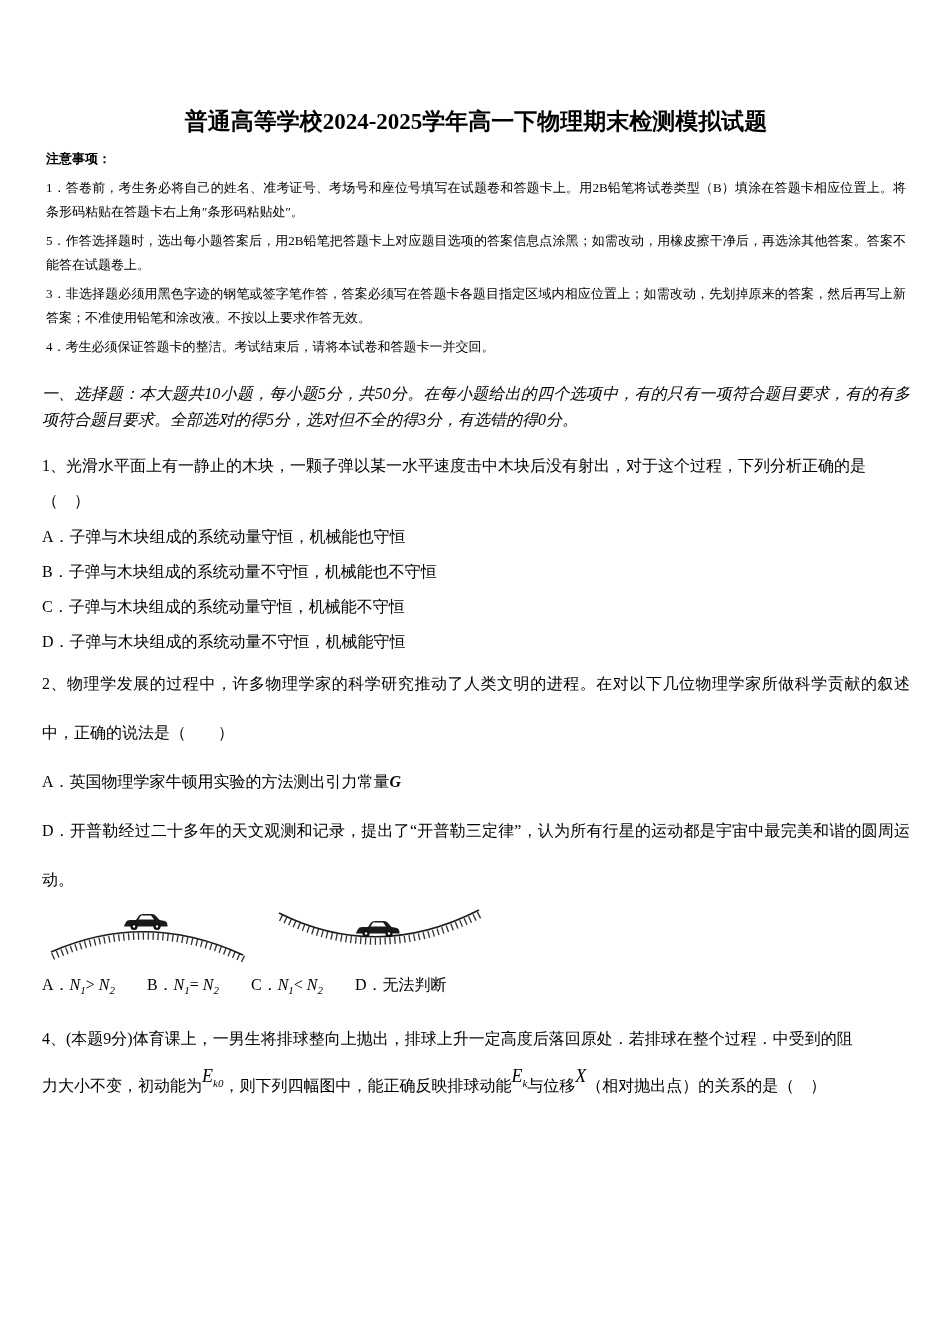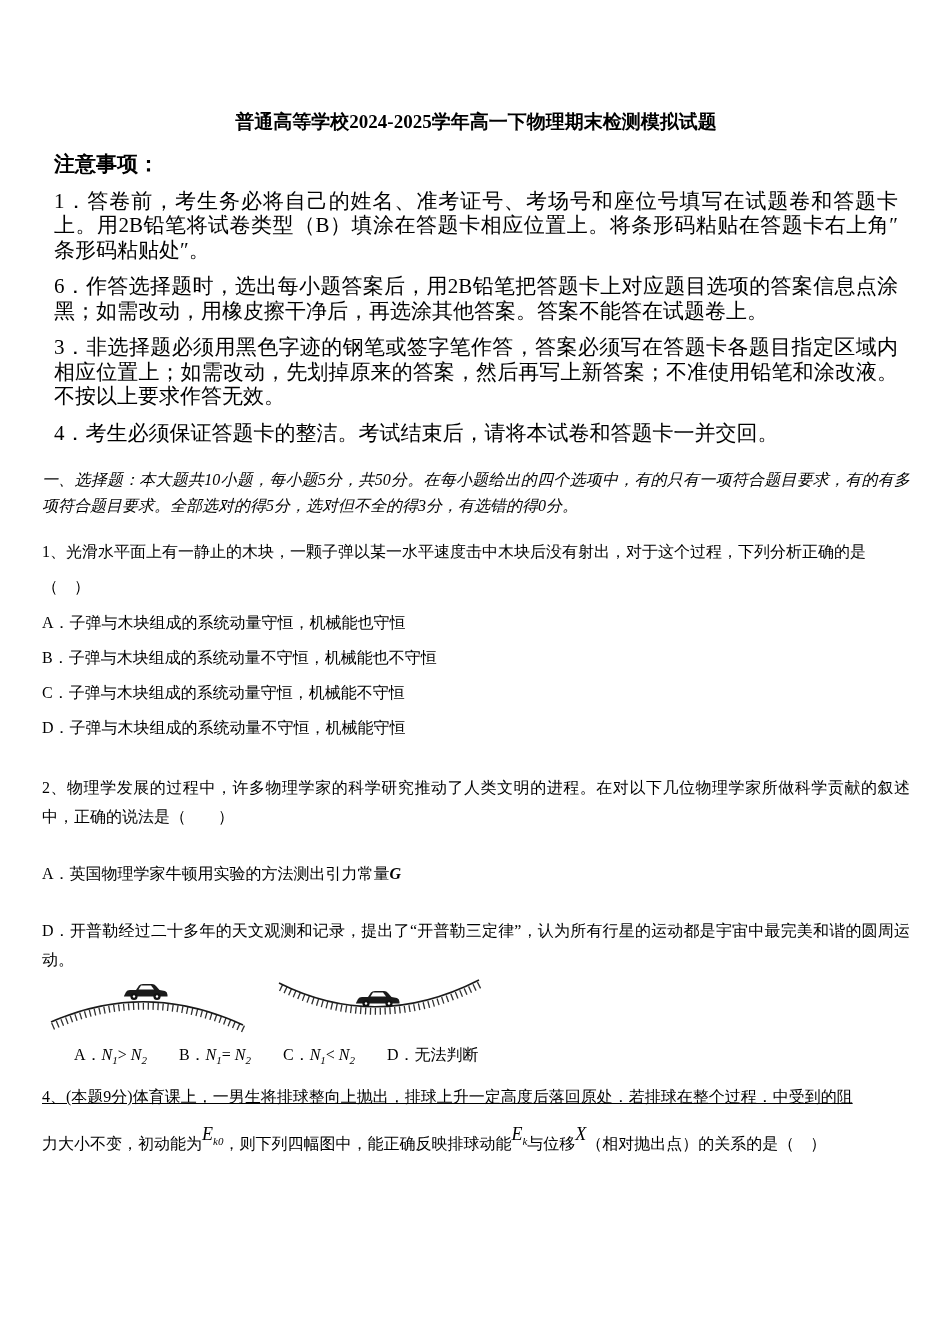--- a/index.html
+++ b/index.html
@@ -7,52 +7,52 @@
     position:relative;
     width:950px;height:1344px;
     background:#fff;color:#000;
     box-sizing:border-box;
     padding:0 40px 0 42px;
     overflow:hidden;
     font-family:"Liberation Serif","DejaVu Serif",serif;
   }
   .title{
     margin:104px 0 0 0;
-    font-size:19px;line-height:36px;font-weight:bold;
+    font-size:23px;line-height:36px;font-weight:bold;
     text-align:center;
   }
   .notice{margin-top:7px;}
-  .notice p{margin:12px;font-size:21px;line-height:24.5px;text-align:justify;}
+  .notice p{margin:4px;font-size:13px;line-height:24.5px;text-align:justify;}
   .notice .heading{font-weight:bold;}
   .section-intro{margin-top:22px;font-size:16px;line-height:26px;text-align:justify;font-style:italic;}
   .qp{margin:0;font-size:16px;line-height:34px;text-align:justify;}
   .bracket-line{line-height:36px;}
   .opt{line-height:35px;}
-  .q2 .qp{line-height:29px;margin-top:28px;}
+  .q2 .qp{line-height:49px;}
   .q3-stem{line-height:36px;margin-top:4px;}
-  .q3-opts{line-height:34px;margin-left:32px;}
-  .q4-l1{line-height:34px;margin-top:8px;text-decoration:underline;}
+  .q3-opts{line-height:34px;}
+  .q4-l1{line-height:34px;margin-top:20px;}
   .q4-l2{line-height:34px;padding-top:12px;}
   .var{font-family:"Liberation Serif","DejaVu Serif",serif;font-style:italic;}
   .var sub{font-size:11px;line-height:0;}
   .var.bold{font-weight:bold;}
   .raised{position:relative;top:-9px;display:inline-block;font-size:18px;}
   .figure{display:block;margin:2px 0 0 4px;}
 </style>
 </head>
 <body>
 
 <div class="page">
 
   <h1 class="title">普通高等学校2024-2025学年高一下物理期末检测模拟试题</h1>
 
   <div class="notice">
     <p class="heading">注意事项：</p>
     <p>1．答卷前，考生务必将自己的姓名、准考证号、考场号和座位号填写在试题卷和答题卡上。用2B铅笔将试卷类型（B）填涂在答题卡相应位置上。将条形码粘贴在答题卡右上角″条形码粘贴处″。</p>
-    <p>6．作答选择题时，选出每小题答案后，用2B铅笔把答题卡上对应题目选项的答案信息点涂黑；如需改动，用橡皮擦干净后，再选涂其他答案。答案不能答在试题卷上。</p>
+    <p>5．作答选择题时，选出每小题答案后，用2B铅笔把答题卡上对应题目选项的答案信息点涂黑；如需改动，用橡皮擦干净后，再选涂其他答案。答案不能答在试题卷上。</p>
     <p>3．非选择题必须用黑色字迹的钢笔或签字笔作答，答案必须写在答题卡各题目指定区域内相应位置上；如需改动，先划掉原来的答案，然后再写上新答案；不准使用铅笔和涂改液。不按以上要求作答无效。</p>
     <p>4．考生必须保证答题卡的整洁。考试结束后，请将本试卷和答题卡一并交回。</p>
   </div>
 
   <p class="section-intro">一、选择题：本大题共10小题，每小题5分，共50分。在每小题给出的四个选项中，有的只有一项符合题目要求，有的有多项符合题目要求。全部选对的得5分，选对但不全的得3分，有选错的得0分。</p>
 
   <div class="q q1">
     <p class="qp">1、光滑水平面上有一静止的木块，一颗子弹以某一水平速度击中木块后没有射出，对于这个过程，下列分析正确的是</p>
     <p class="qp bracket-line">（　）</p>
     <p class="qp opt">A．子弹与木块组成的系统动量守恒，机械能也守恒</p>

